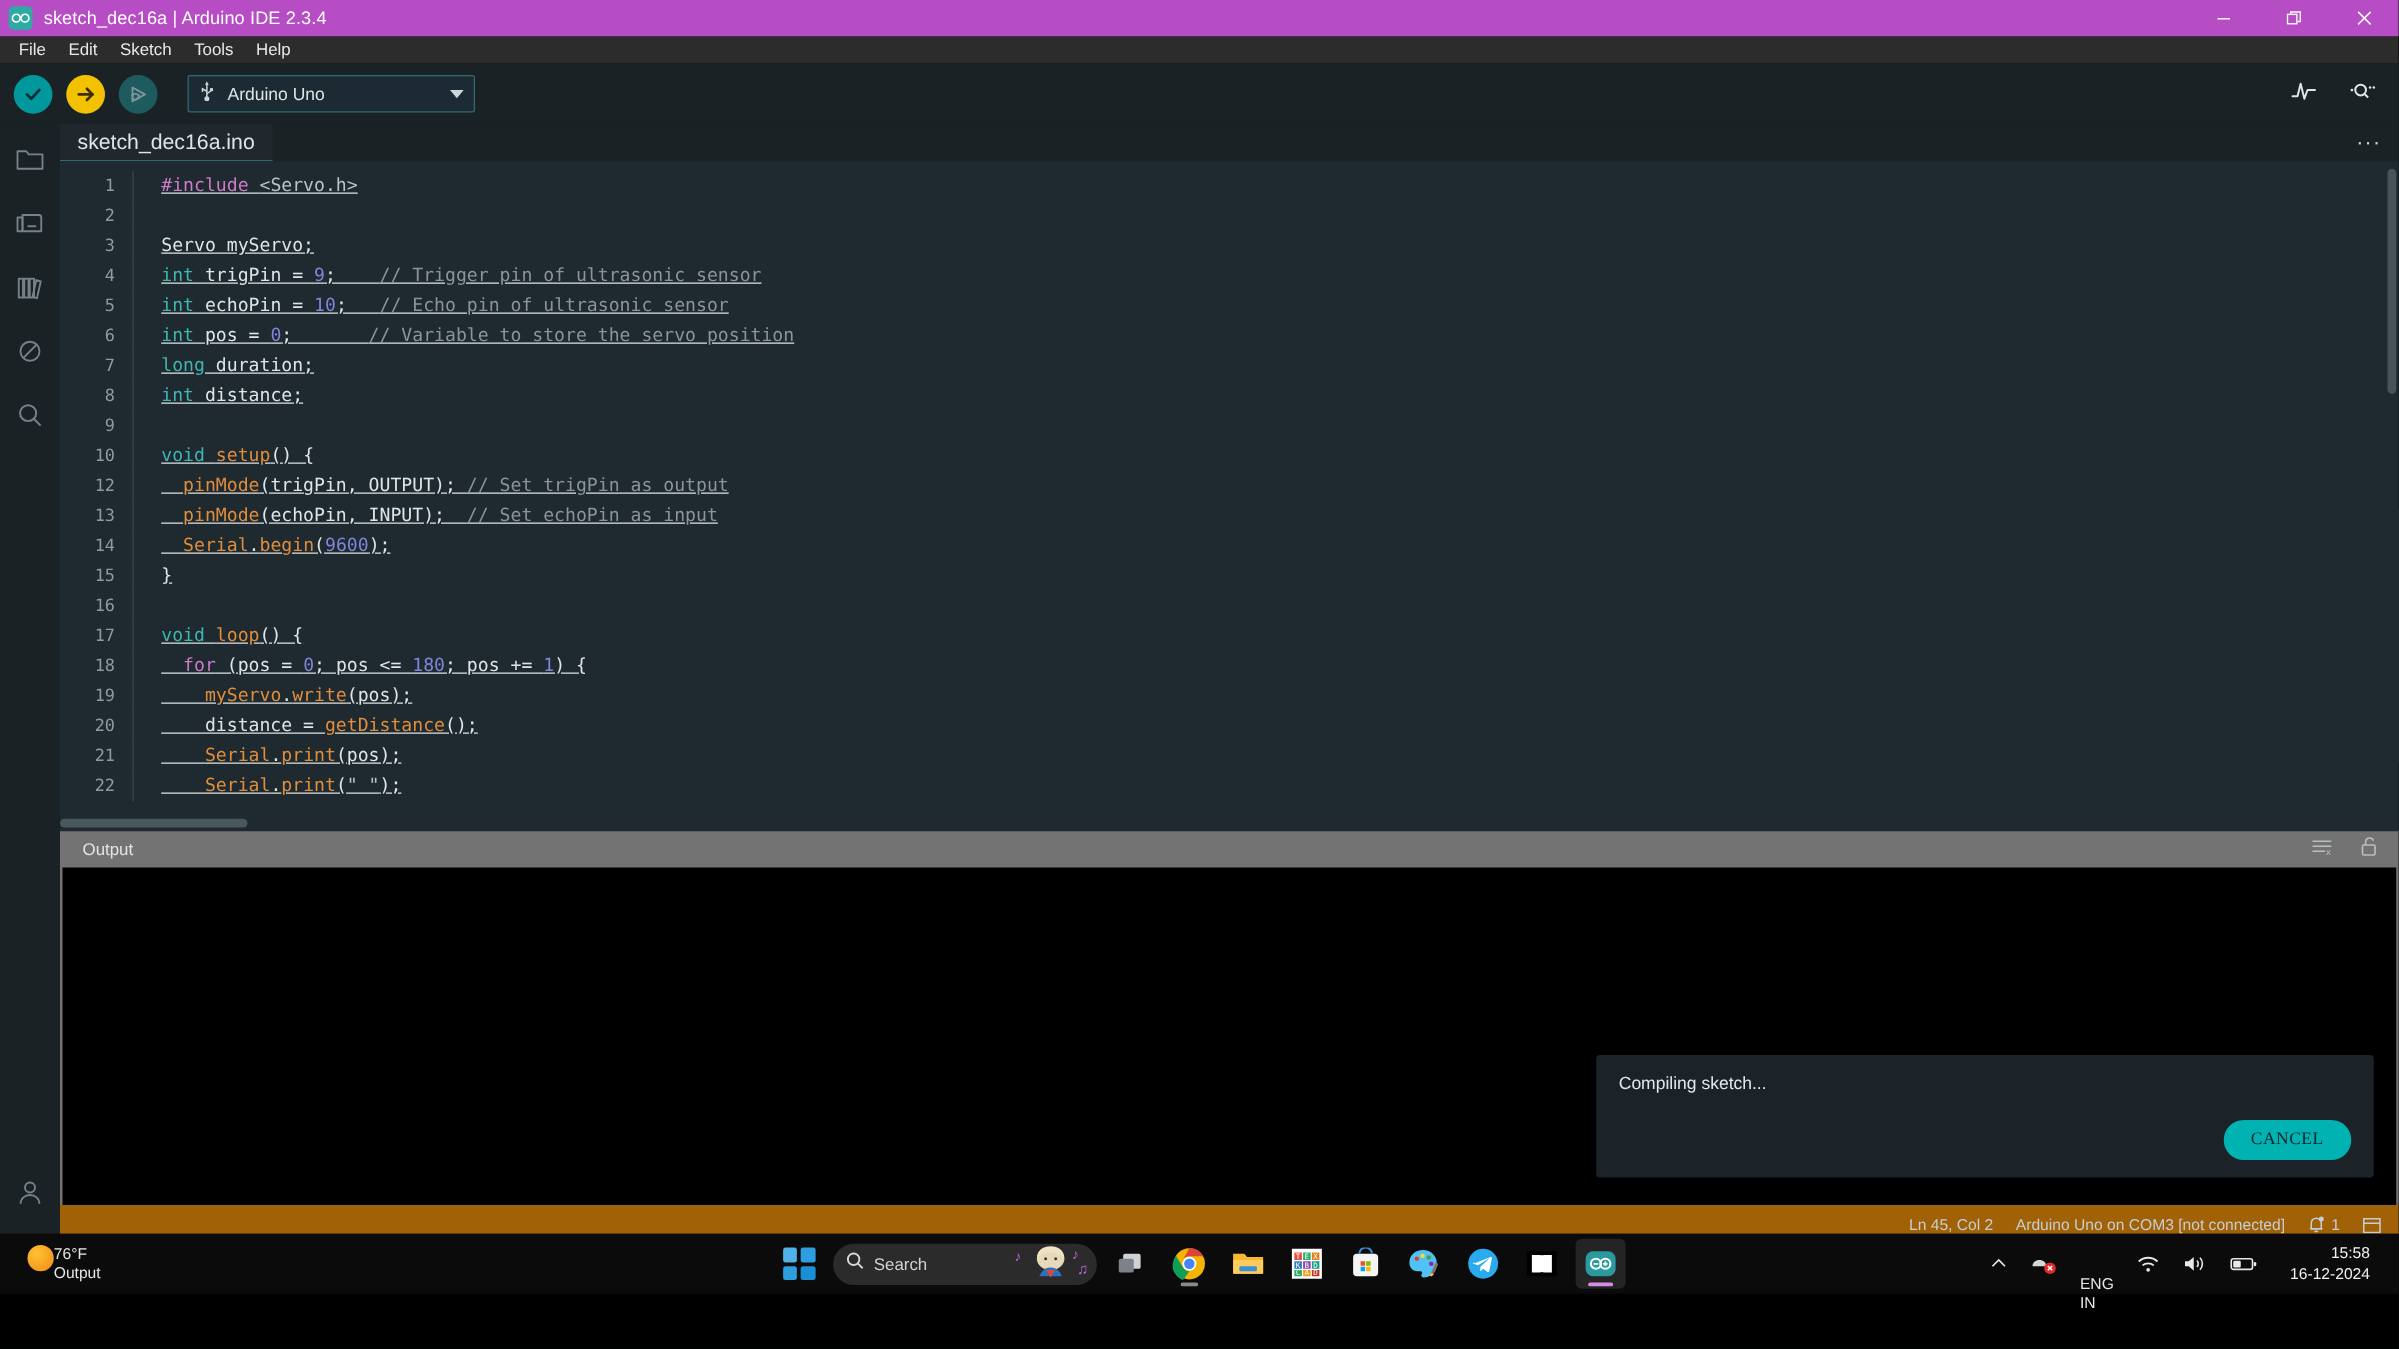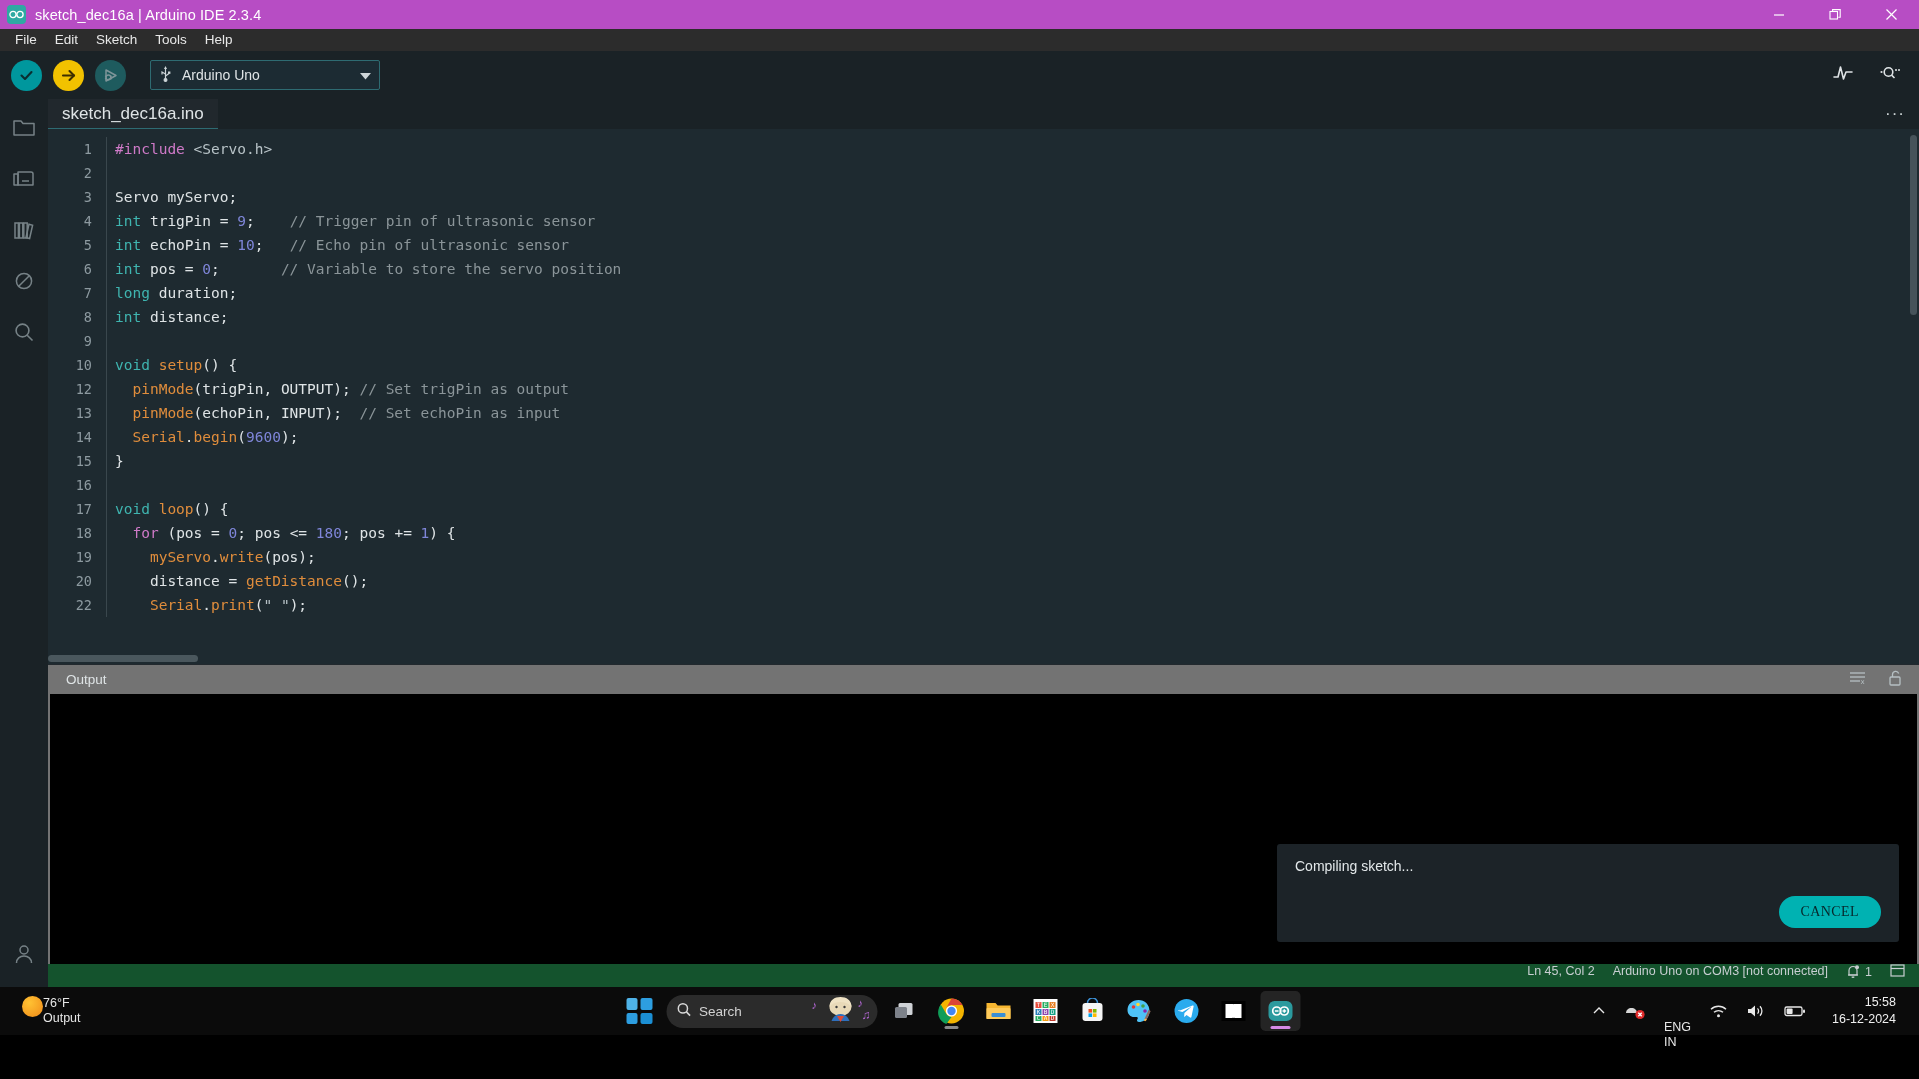--- a/index.html
+++ b/index.html
@@ -88,21 +88,21 @@
   .code-area {
     flex: 1; background: #1e2a30; position: relative; overflow: hidden;
     font-family: "DejaVu Sans Mono", monospace; font-size: 14.5px; line-height: 24px;
   }
   .code-scroll { padding-top: 8px; }
   .code-line { display: flex; height: 24px; white-space: pre; }
   .ln {
     width: 58px; text-align: right; padding-right: 14px; flex: none;
     color: #8d9aa0; font-size: 13.5px;
   }
-  .code-txt { color: #dfe4e6; padding-left: 8px; }
+  .code-txt { color: #dfe4e6; padding-left: 22px; text-decoration: underline; }
   .guide { border-left: 1px solid #3a474d; }
 
   .tok-pre  { color: #cf7ac8; }
   .tok-str  { color: #b8c3c7; }
   .tok-kw   { color: #3fb5b0; }
   .tok-ctrl { color: #cf7ac8; }
   .tok-num  { color: #7f86d9; }
   .tok-com  { color: #8b9599; }
   .tok-fn   { color: #e08d3c; }
   .tok-id   { color: #dfe4e6; }
@@ -134,21 +134,21 @@
   .toast-msg { color: #e3e8ea; font-size: 14px; }
   .toast-actions { position: absolute; right: 18px; bottom: 14px; }
   .toast-btn {
     background: #00b2b2; color: #06282c; border: none; border-radius: 16px;
     padding: 8px 22px; font-size: 14px; letter-spacing: .4px;
     font-family: Liberation Serif, serif; cursor: pointer;
   }
 
   
   .statusbar {
-    height: 23px; background: #14532d; display: flex; align-items: flex-start;
+    height: 23px; background: #a16207; display: flex; align-items: flex-end;
     justify-content: flex-end; gap: 18px; padding-right: 14px;
     color: #c7ced1; font-size: 12.5px;
   }
   .sb-item { display: flex; align-items: center; gap: 5px; }
 
   
   .taskbar {
     position: absolute; left: 0; bottom: 0; width: 1919px; height: 48px;
     background: #0b0b0b; display: flex; align-items: center;
   }
@@ -378,20 +378,21 @@
             <div class="code-line"><span class="ln">10</span><span class="code-txt guide"><span class="tok-kw">void</span><span class="tok-id"> </span><span class="tok-fn">setup</span><span class="tok-id">() {</span></span></div>
             <div class="code-line"><span class="ln">12</span><span class="code-txt guide"><span class="tok-id">  </span><span class="tok-fn">pinMode</span><span class="tok-id">(trigPin, OUTPUT); </span><span class="tok-com">// Set trigPin as output</span></span></div>
             <div class="code-line"><span class="ln">13</span><span class="code-txt guide"><span class="tok-id">  </span><span class="tok-fn">pinMode</span><span class="tok-id">(echoPin, INPUT);  </span><span class="tok-com">// Set echoPin as input</span></span></div>
             <div class="code-line"><span class="ln">14</span><span class="code-txt guide"><span class="tok-id">  </span><span class="tok-fn">Serial</span><span class="tok-id">.</span><span class="tok-fn">begin</span><span class="tok-id">(</span><span class="tok-num">9600</span><span class="tok-id">);</span></span></div>
             <div class="code-line"><span class="ln">15</span><span class="code-txt guide"><span class="tok-id">}</span></span></div>
             <div class="code-line"><span class="ln">16</span><span class="code-txt guide"></span></div>
             <div class="code-line"><span class="ln">17</span><span class="code-txt guide"><span class="tok-kw">void</span><span class="tok-id"> </span><span class="tok-fn">loop</span><span class="tok-id">() {</span></span></div>
             <div class="code-line"><span class="ln">18</span><span class="code-txt guide"><span class="tok-id">  </span><span class="tok-ctrl">for</span><span class="tok-id"> (pos = </span><span class="tok-num">0</span><span class="tok-id">; pos &lt;= </span><span class="tok-num">180</span><span class="tok-id">; pos += </span><span class="tok-num">1</span><span class="tok-id">) {</span></span></div>
             <div class="code-line"><span class="ln">19</span><span class="code-txt guide"><span class="tok-id">    </span><span class="tok-fn">myServo</span><span class="tok-id">.</span><span class="tok-fn">write</span><span class="tok-id">(pos);</span></span></div>
             <div class="code-line"><span class="ln">20</span><span class="code-txt guide"><span class="tok-id">    distance = </span><span class="tok-fn">getDistance</span><span class="tok-id">();</span></span></div>
+            <div class="code-line"><span class="ln">21</span><span class="code-txt guide"><span class="tok-id">    </span><span class="tok-fn">Serial</span><span class="tok-id">.</span><span class="tok-fn">print</span><span class="tok-id">(pos);</span></span></div>
             <div class="code-line"><span class="ln">22</span><span class="code-txt guide"><span class="tok-id">    </span><span class="tok-fn">Serial</span><span class="tok-id">.</span><span class="tok-fn">print</span><span class="tok-id">(</span><span class="tok-str">" "</span><span class="tok-id">);</span></span></div>
           </div>
         <div class="code-vscroll">
             <div class="thumb"></div>
           </div>
         <div class="code-hscroll">
             <div class="thumb"></div>
           </div>
       </div>
 

